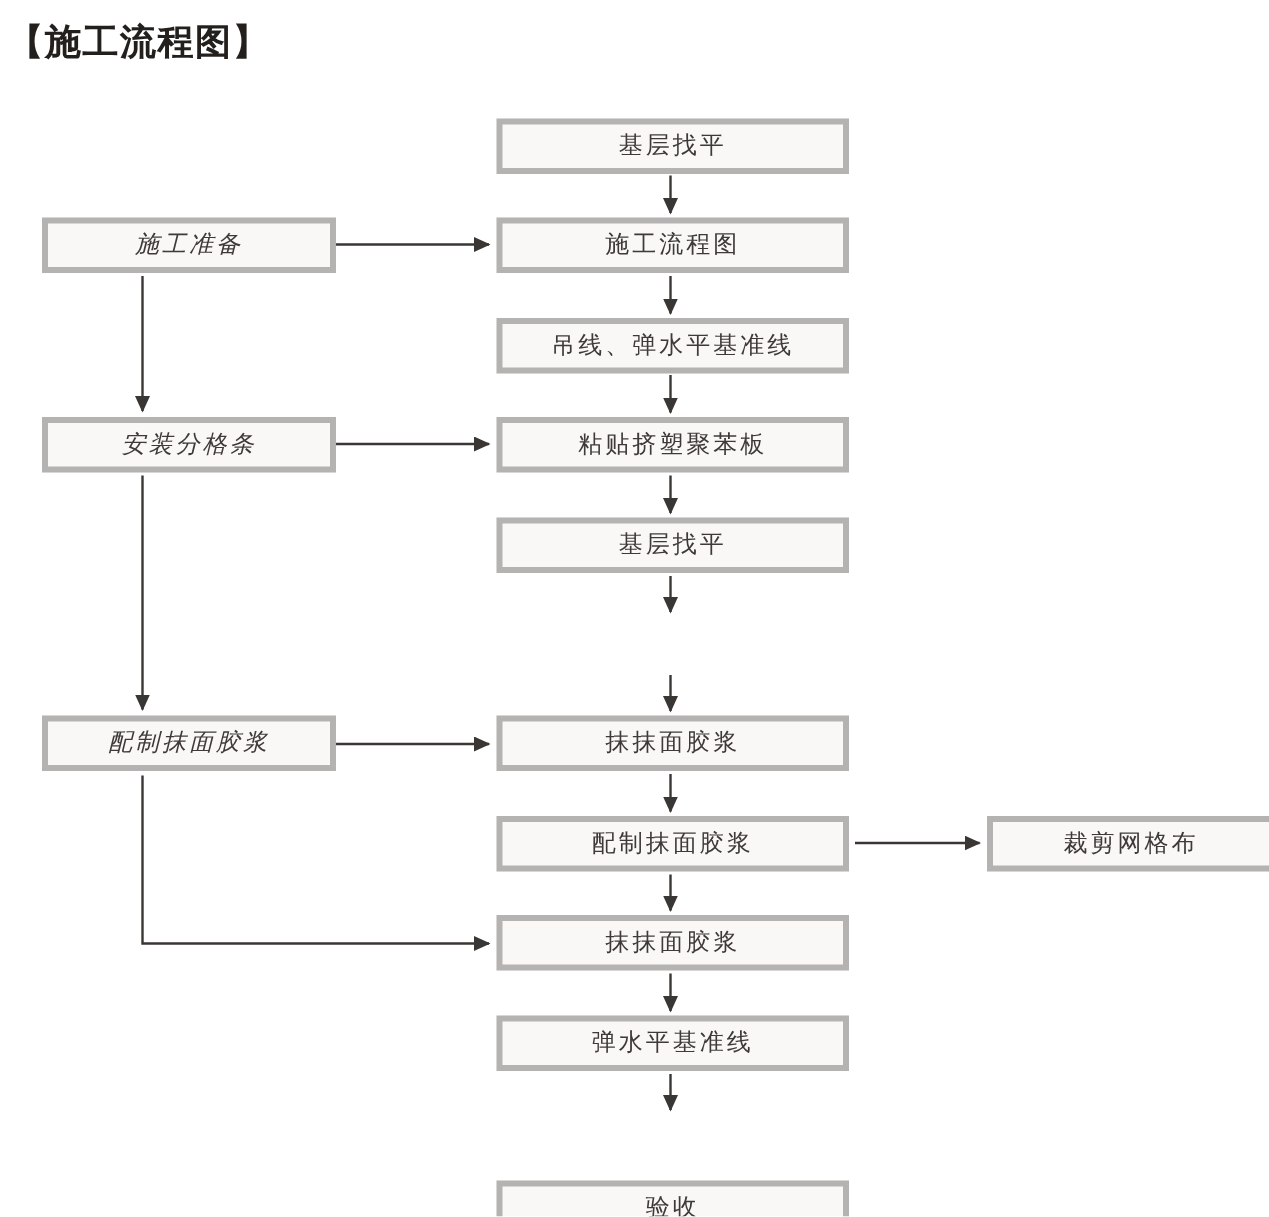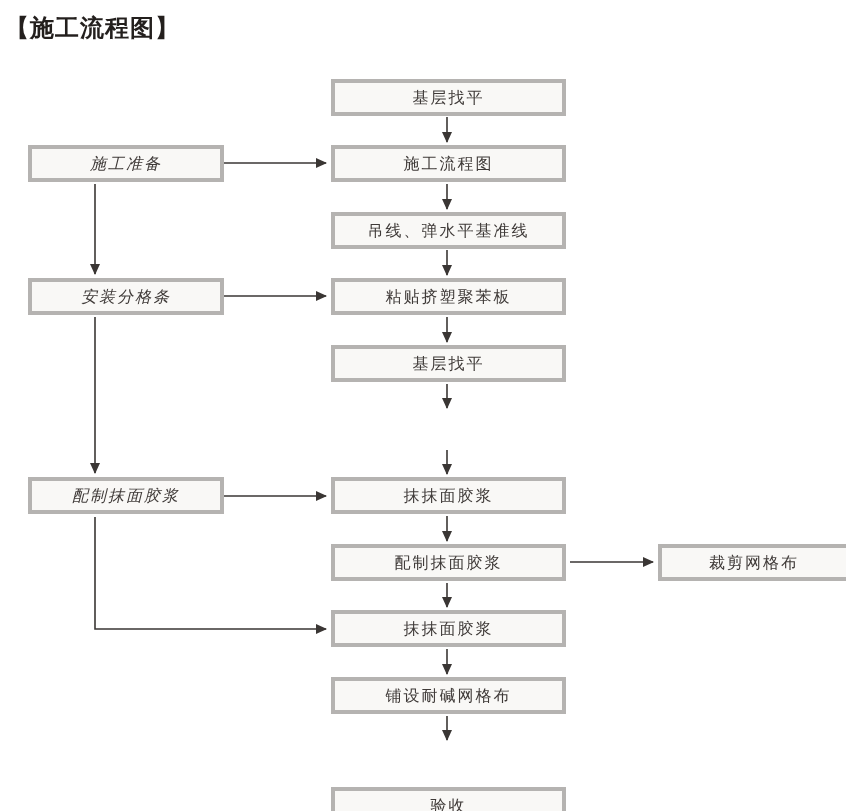--- a/index.html
+++ b/index.html
@@ -97,21 +97,21 @@
   </svg>
 
   <div class="box main-box" style="top:79px">基层找平</div>
   <div class="box main-box" style="top:145px">施工流程图</div>
   <div class="box main-box" style="top:212px">吊线、弹水平基准线</div>
   <div class="box main-box" style="top:278px">粘贴挤塑聚苯板</div>
   <div class="box main-box" style="top:345px">基层找平</div>
   <div class="box main-box" style="top:477px">抹抹面胶浆</div>
   <div class="box main-box" style="top:544px">配制抹面胶浆</div>
   <div class="box main-box" style="top:610px">抹抹面胶浆</div>
-  <div class="box main-box" style="top:677px">铺设耐碱网格布</div>
+  <div class="box main-box" style="top:677px">弹水平基准线</div>
   <div class="box main-box" style="top:787px">验收</div>
 
   <div class="box side-box" style="top:145px">施工准备</div>
   <div class="box side-box" style="top:278px">安装分格条</div>
   <div class="box side-box" style="top:477px">配制抹面胶浆</div>
 
   <div class="box branch-box" style="top:544px">裁剪网格布</div>
 
 </div>
 

